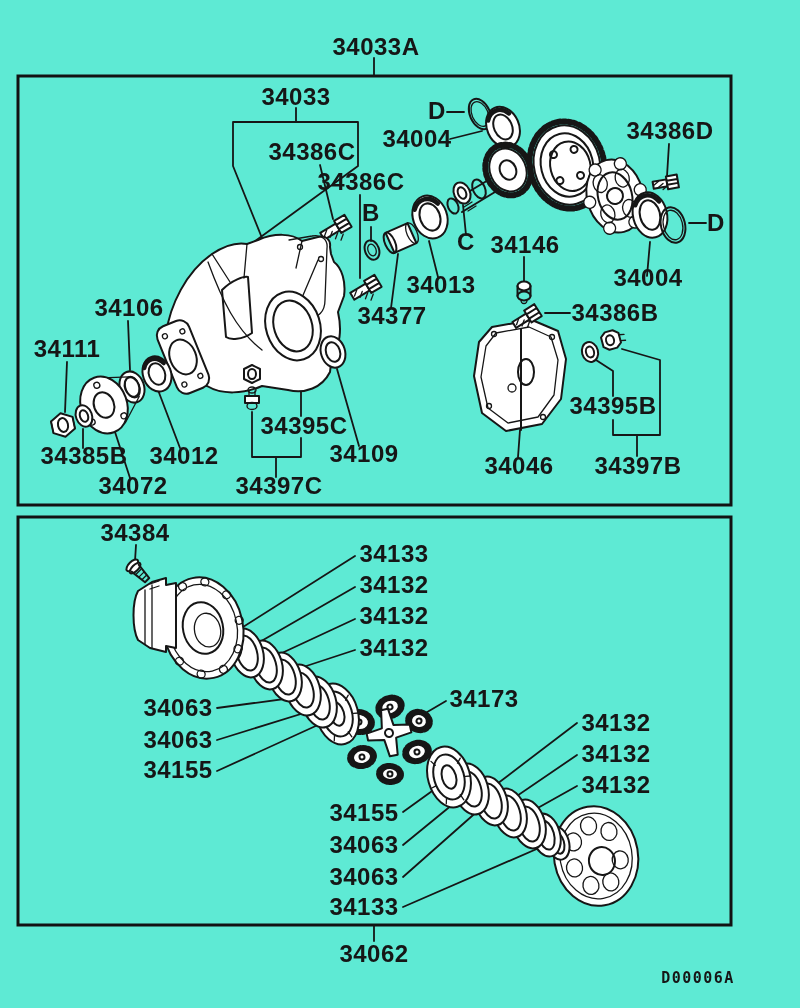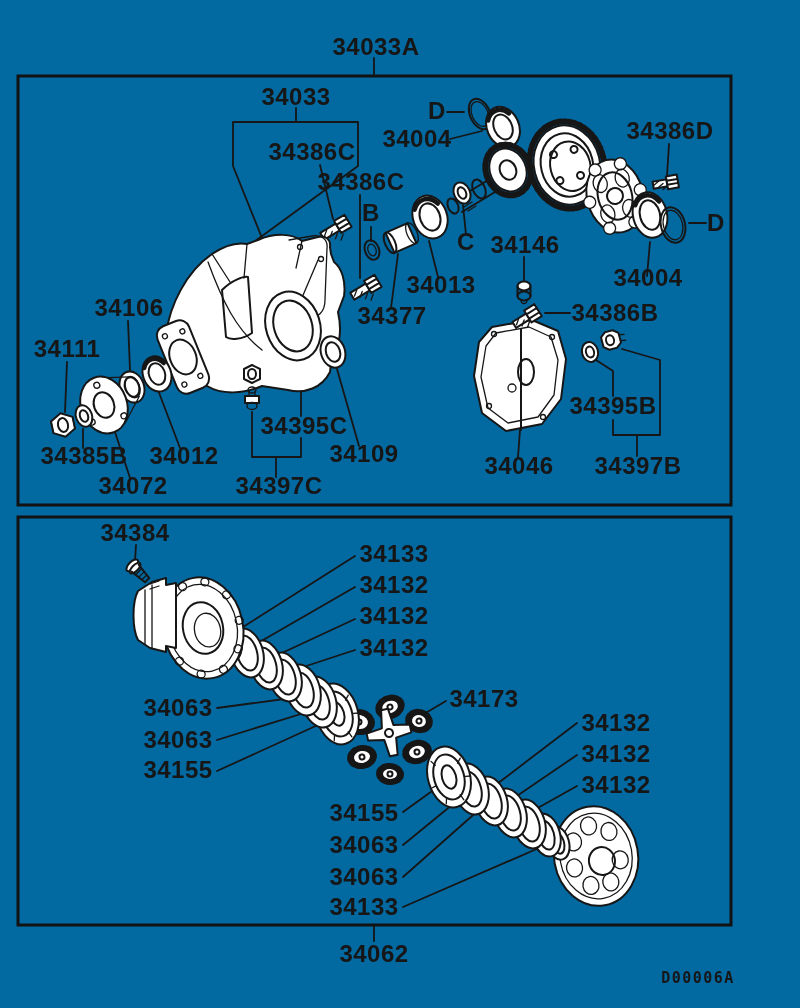--- a/index.html
+++ b/index.html
@@ -1,16 +1,16 @@
 <!DOCTYPE html>
 <html><head>
 <meta charset="utf-8">
 <style>
   html,body{margin:0;padding:0;background:#fff}
-  .page{width:800px;height:1008px;background:#0369a1;position:relative;overflow:hidden;
+  .page{width:800px;height:1008px;background:#5eead4;position:relative;overflow:hidden;
         font-family:"Liberation Sans",sans-serif}
   .lbl{font:bold 24px "Liberation Sans",sans-serif;fill:#161616;letter-spacing:.5px}
   .code{font:bold 15px "DejaVu Sans Mono",monospace;fill:#161616;letter-spacing:1.5px}
   .art{stroke:#161616;fill:none;stroke-width:2;stroke-linecap:round;stroke-linejoin:round}
   .leader{stroke:#161616;fill:none;stroke-width:1.8;stroke-linecap:round;stroke-linejoin:round}
   .box{fill:none;stroke:#121212;stroke-width:3}
   .thin{stroke-width:1.3}
   .thick{stroke-width:4.5}
   .teeth{stroke-width:6;stroke-dasharray:2.6 2.6}
   .w{fill:#ffffff}

